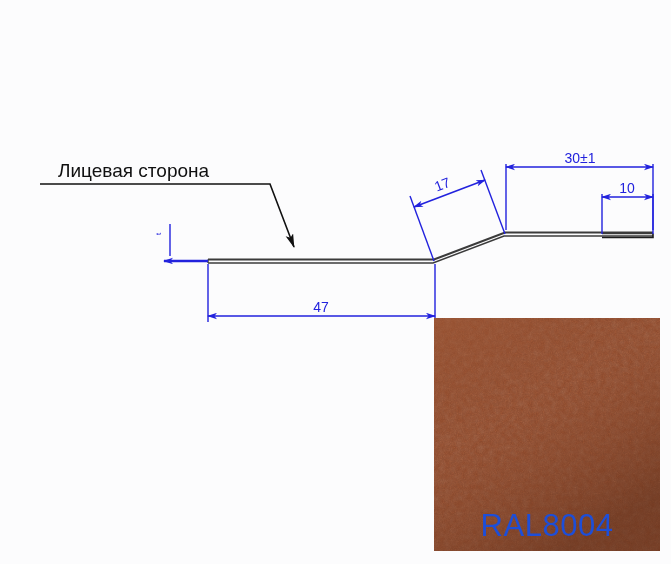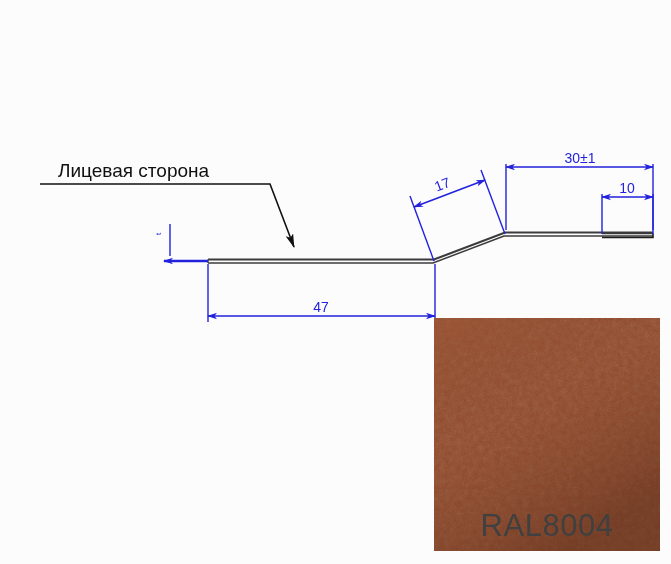--- a/index.html
+++ b/index.html
@@ -38,21 +38,21 @@
   .swatch-tex {
     position: absolute;
     inset: 0;
   }
   .swatch-label {
     position: absolute;
     left: 0;
     right: 0;
     bottom: 10px;
     text-align: center;
-    color: #404040;
+    color: #1d4ed8;
     font-family: "Liberation Sans", sans-serif;
     font-size: 31px;
     letter-spacing: 0.5px;
     line-height: 1;
     z-index: 3;
   }
   svg { display: block; }
   text { font-family: "Liberation Sans", sans-serif; }
   .dim-text {
     fill: #2222dd;

